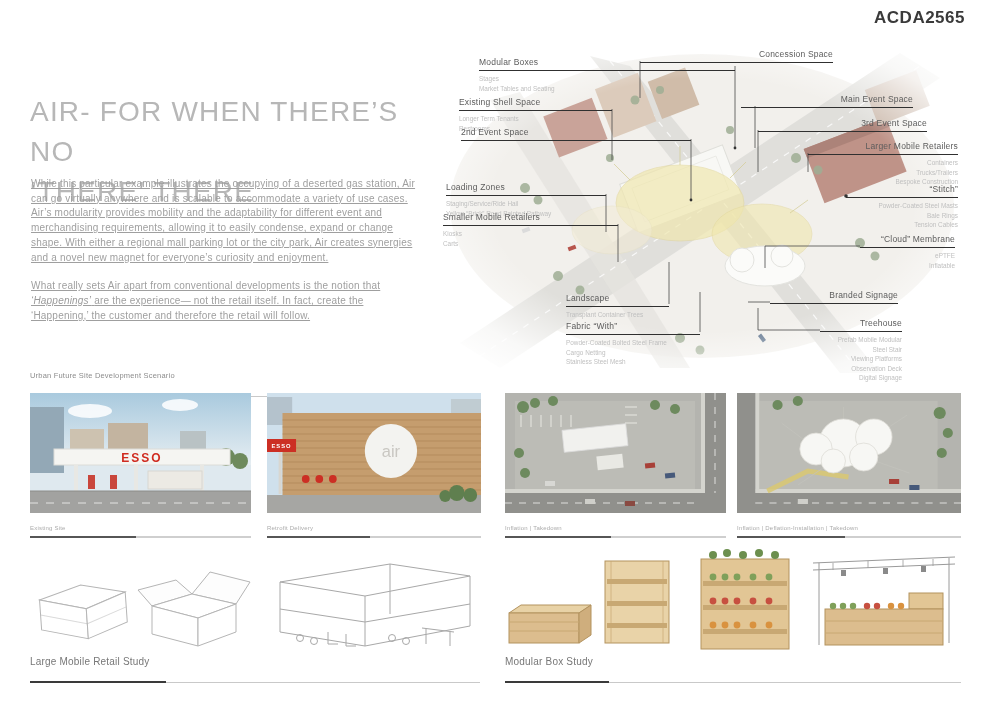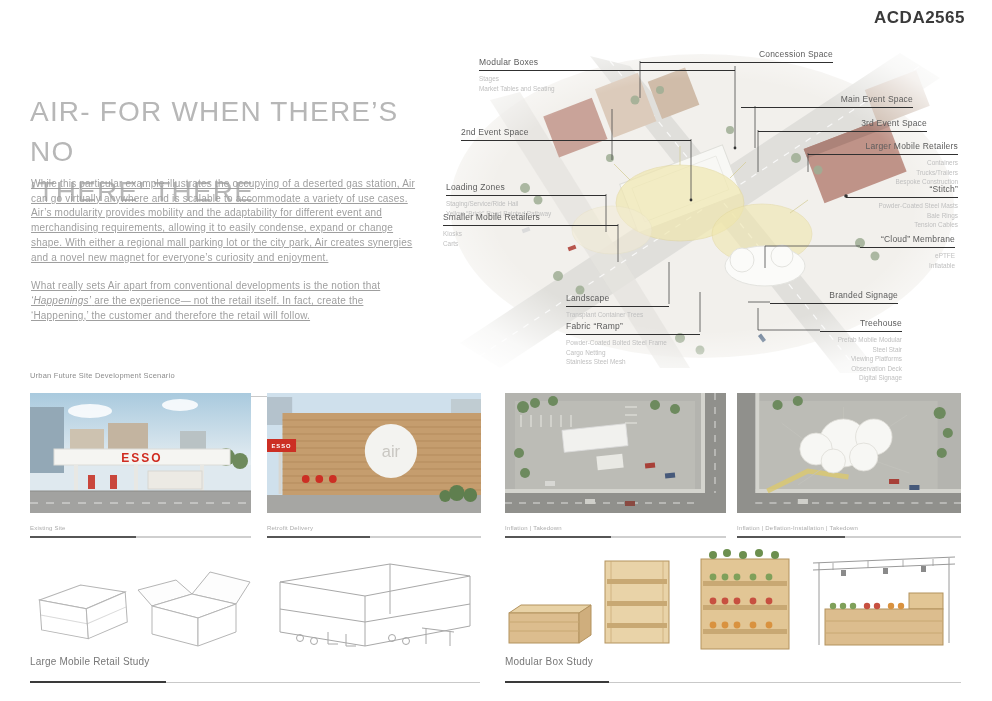--- a/index.html
+++ b/index.html
@@ -164,20 +164,27 @@
     </g>
   </svg>
 
   <div class="ann left" style="left:479px; top:57px; width:256px">
     <div class="ann-title">Modular Boxes</div>
     <div class="ann-subs">
       <div class="ann-sub">Stages</div>
       <div class="ann-sub">Market Tables and Seating</div>
     </div>
   </div>
+  <div class="ann left" style="left:459px; top:97px; width:153px">
+    <div class="ann-title">Existing Shell Space</div>
+    <div class="ann-subs">
+      <div class="ann-sub">Longer Term Tenants</div>
+      <div class="ann-sub">Restrooms</div>
+    </div>
+  </div>
   <div class="ann left" style="left:461px; top:127px; width:230px">
     <div class="ann-title">2nd Event Space</div>
   </div>
   <div class="ann left" style="left:446px; top:182px; width:160px">
     <div class="ann-title">Loading Zones</div>
     <div class="ann-subs">
       <div class="ann-sub">Staging/Service/Ride Hail</div>
       <div class="ann-sub">Yellow “Brick” Road Painted Pathway</div>
     </div>
   </div>
@@ -188,21 +195,21 @@
       <div class="ann-sub">Carts</div>
     </div>
   </div>
   <div class="ann left" style="left:566px; top:293px; width:103px">
     <div class="ann-title">Landscape</div>
     <div class="ann-subs">
       <div class="ann-sub">Transplant Container Trees</div>
     </div>
   </div>
   <div class="ann left" style="left:566px; top:321px; width:134px">
-    <div class="ann-title">Fabric “Ramp”</div>
+    <div class="ann-title">Fabric “With”</div>
     <div class="ann-subs">
       <div class="ann-sub">Powder-Coated Bolted Steel Frame</div>
       <div class="ann-sub">Cargo Netting</div>
       <div class="ann-sub">Stainless Steel Mesh</div>
     </div>
   </div>
 
   <div class="ann right" style="right:159px; top:49px; width:193px">
     <div class="ann-title">Concession Space</div>
   </div>

